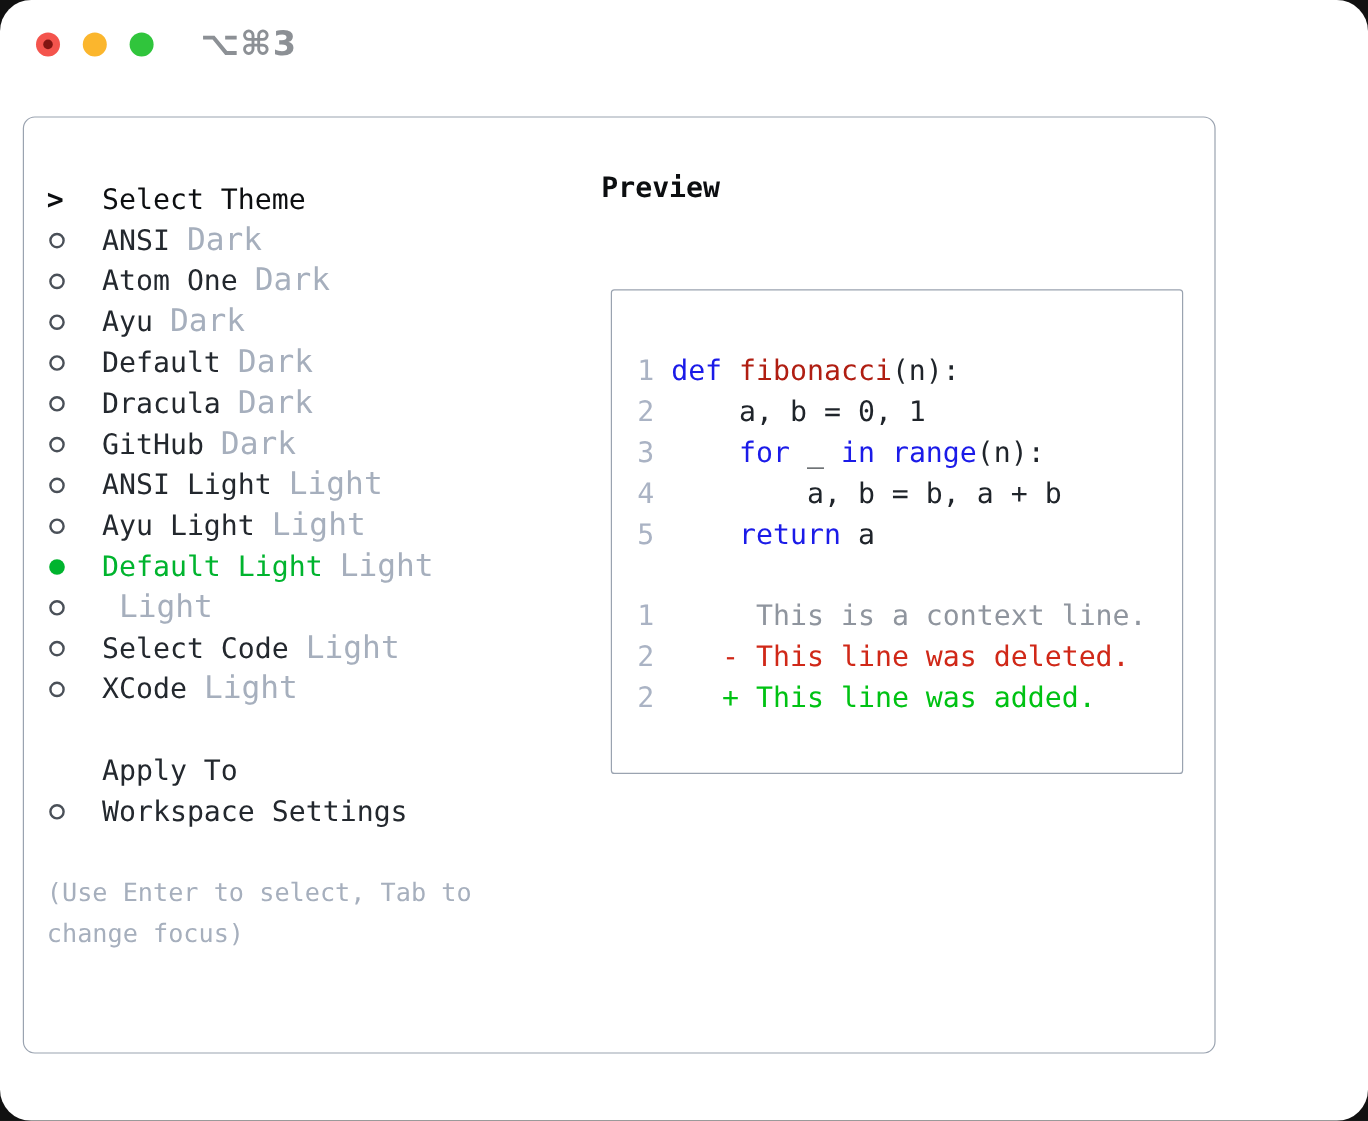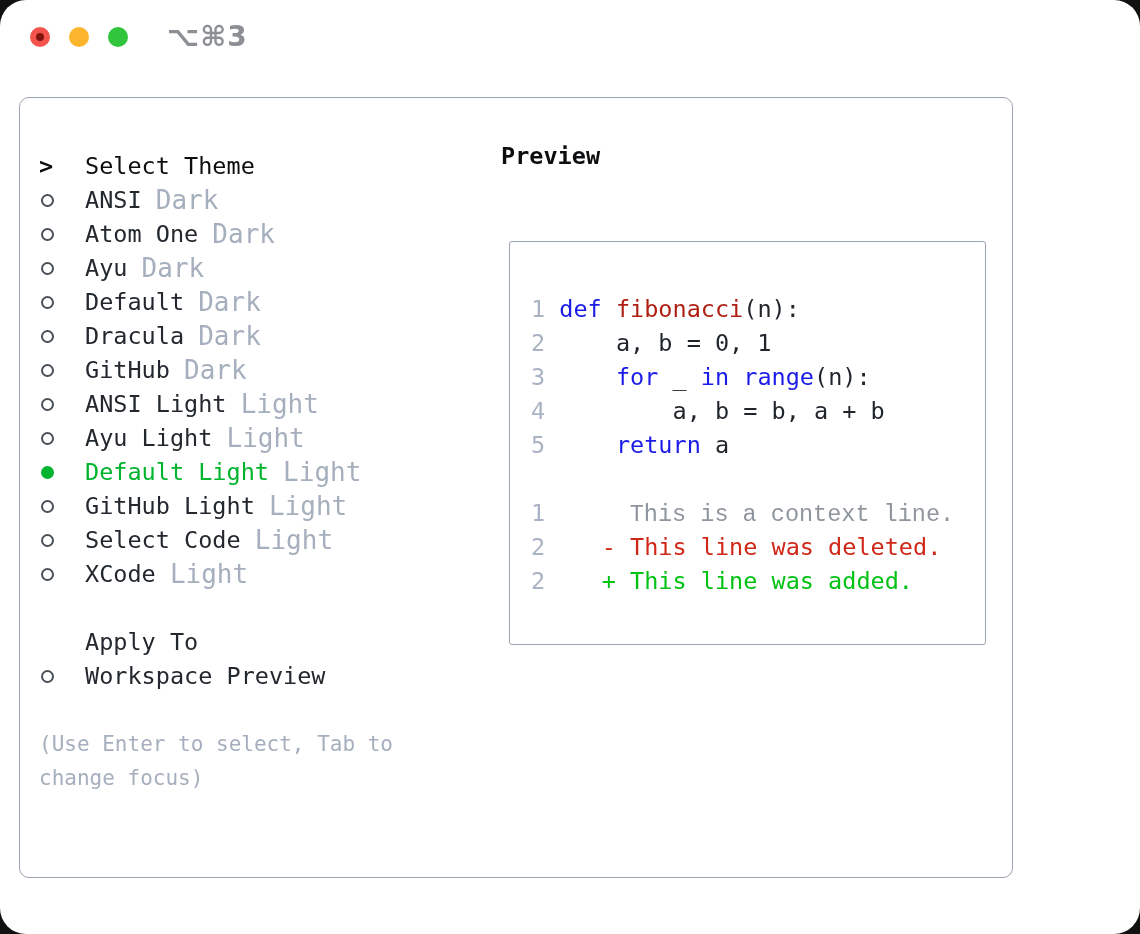--- a/index.html
+++ b/index.html
@@ -57,21 +57,21 @@
     position:absolute; left:489px; top:103px; width:475px; height:402px;
     border:1.5px solid var(--border-gray); border-radius:3px;
     box-sizing:content-box; overflow:hidden;margin-top:40px;
   }
   .code { position:absolute; left:21px; top:50px; }
   .code-line { height:34px; font-size:23.5px; line-height:34px; white-space:pre; }
   .tok-kw  { color:var(--keyword-blue); }
   .tok-fn  { color:var(--function-red); }
   .tok-pln { color:var(--code-black); }
   .tok-num { color:var(--line-number-gray); }
-  .tok-ctx { color:var(--context-gray);font-family:Liberation Mono, monospace; }
+  .tok-ctx { color:var(--context-gray); }
   .tok-del { color:var(--deleted-red); }
   .tok-add { color:var(--added-green); }
 </style>
 </head>
 <body>
 
 <div class="window">
   <div class="titlebar">
     <div class="lights">
       <span class="light red"></span>
@@ -91,34 +91,34 @@
       <div id="themes">
           <div class="row"><span class="marker"><span class="dot"></span></span><span class="nm">ANSI</span><span class="var">Dark</span></div>
           <div class="row"><span class="marker"><span class="dot"></span></span><span class="nm">Atom One</span><span class="var">Dark</span></div>
           <div class="row"><span class="marker"><span class="dot"></span></span><span class="nm">Ayu</span><span class="var">Dark</span></div>
           <div class="row"><span class="marker"><span class="dot"></span></span><span class="nm">Default</span><span class="var">Dark</span></div>
           <div class="row"><span class="marker"><span class="dot"></span></span><span class="nm">Dracula</span><span class="var">Dark</span></div>
           <div class="row"><span class="marker"><span class="dot"></span></span><span class="nm">GitHub</span><span class="var">Dark</span></div>
           <div class="row"><span class="marker"><span class="dot"></span></span><span class="nm">ANSI Light</span><span class="var">Light</span></div>
           <div class="row"><span class="marker"><span class="dot"></span></span><span class="nm">Ayu Light</span><span class="var">Light</span></div>
           <div class="row"><span class="marker"><span class="dot sel"></span></span><span class="nm sel">Default Light</span><span class="var">Light</span></div>
-          <div class="row"><span class="marker"><span class="dot"></span></span><span class="nm">GitHub Light</span><span class="var">Light</span></div>
+          <div class="row"><span class="marker"><span class="dot"></span></span><span class="var">Light</span></div>
           <div class="row"><span class="marker"><span class="dot"></span></span><span class="nm">Select Code</span><span class="var">Light</span></div>
           <div class="row"><span class="marker"><span class="dot"></span></span><span class="nm">XCode</span><span class="var">Light</span></div>
         </div>
 
       <div class="row"></div>
 
       <div class="row">
         <span class="marker"></span>
         <span class="hdr2">Apply To</span>
       </div>
 
       <div id="apply-options">
-          <div class="row"><span class="marker"><span class="dot"></span></span><span class="nm">Workspace Preview</span></div>
+          <div class="row"><span class="marker"><span class="dot"></span></span><span class="nm">Workspace Settings</span></div>
         </div>
 
       <div class="hint">(Use Enter to select, Tab to change focus)</div>
     </div>
 
     <div class="preview-header">Preview</div>
 
     <div class="preview-box">
       <div class="code" id="code">
           <div class="code-line"><span class="tok-num">1 </span><span class="tok-kw">def </span><span class="tok-fn">fibonacci</span><span class="tok-pln">(n):</span></div>

